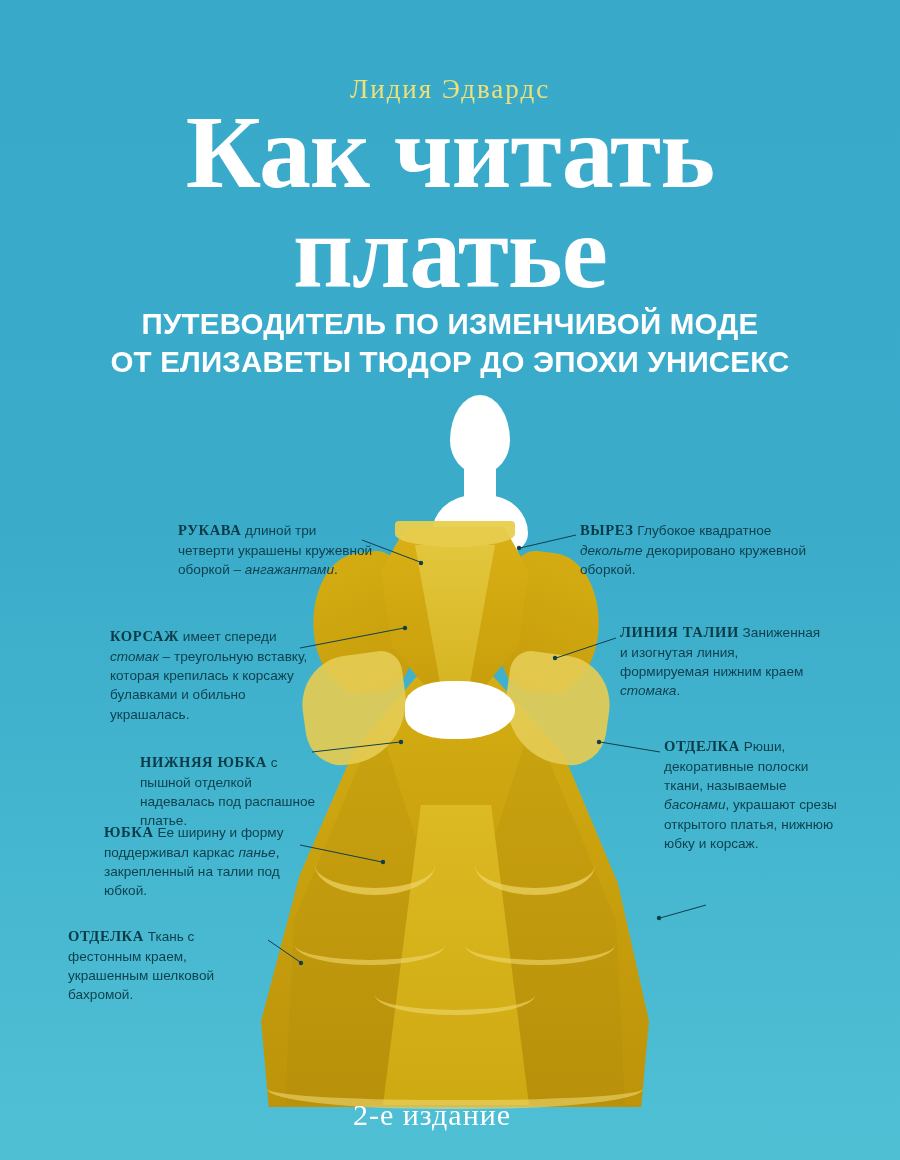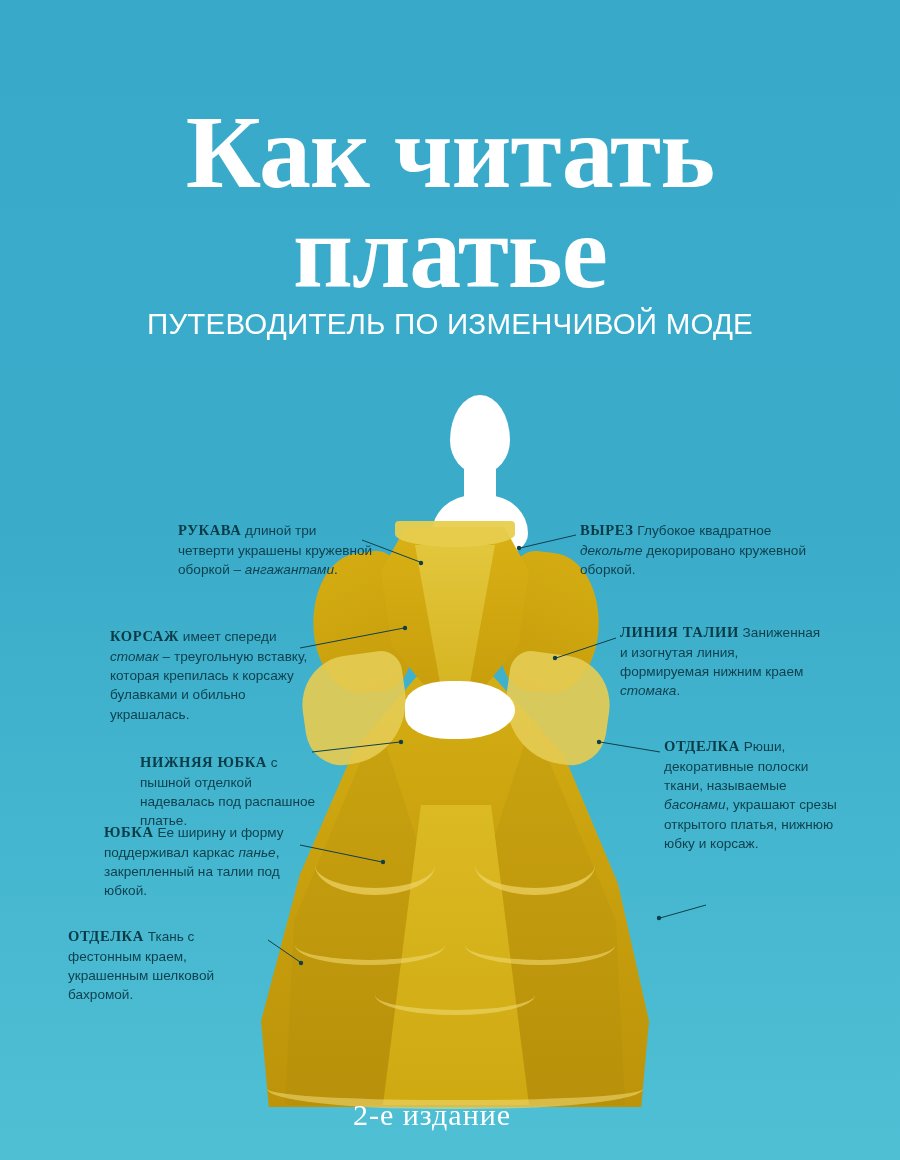--- a/index.html
+++ b/index.html
@@ -34,21 +34,21 @@
     line-height: 0.92;
     letter-spacing: -1px;
   }
   .title .l1 { display: block; font-size: 104px; font-weight: 700; }
   .title .l2 { display: block; font-size: 104px; font-weight: 700; margin-top: 4px; }
 
   .subtitle {
     position: absolute; top: 305px; left: 0; width: 900px;
     text-align: center;
     color: #ffffff;
-    font-weight: 400;
+    font-weight: 700;
     font-size: 29.5px;
     line-height: 1.28;
     letter-spacing: 0.2px;
   }
 
   .edition {
     position: absolute; bottom: 28px; left: 0; width: 864px;
     text-align: center;
     font-family: "Liberation Serif", serif;
     font-size: 30px;
@@ -184,28 +184,30 @@
   .callout.left { text-align: left; }
   .callout.right { text-align: left; }
 
   svg.leaders { position: absolute; left: 0; top: 0; width: 900px; height: 1160px; pointer-events: none; }
 </style>
 </head>
 <body>
 
 <div class="cover">
 
+  <div class="author">Лидия Эдвардс</div>
 
   <div class="title">
     <span class="l1">Как читать</span>
     <span class="l2">платье</span>
   </div>
 
   <div class="subtitle">
     <div>ПУТЕВОДИТЕЛЬ ПО ИЗМЕНЧИВОЙ МОДЕ</div>
+    <div>ОТ ЕЛИЗАВЕТЫ ТЮДОР ДО ЭПОХИ УНИСЕКС</div>
   </div>
 
   <div class="figure">
 
     <div class="mannequin">
       <div class="mann-head"></div>
       <div class="mann-neck"></div>
       <div class="mann-shoulders"></div>
     </div>
 

